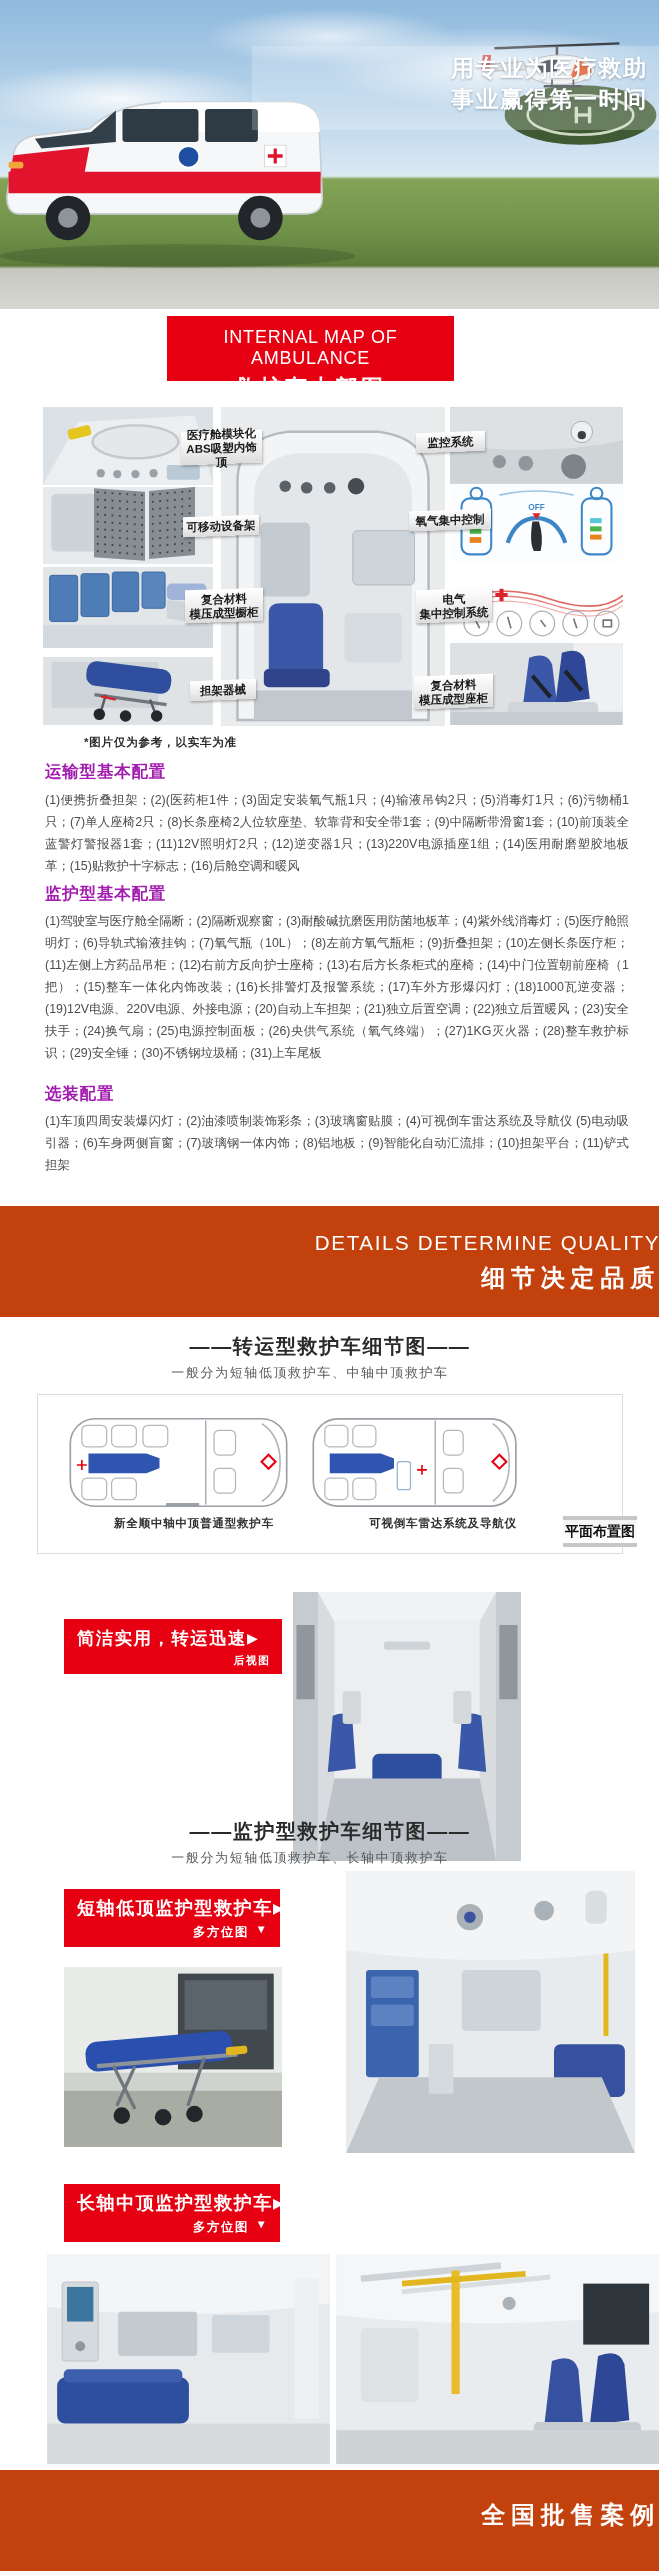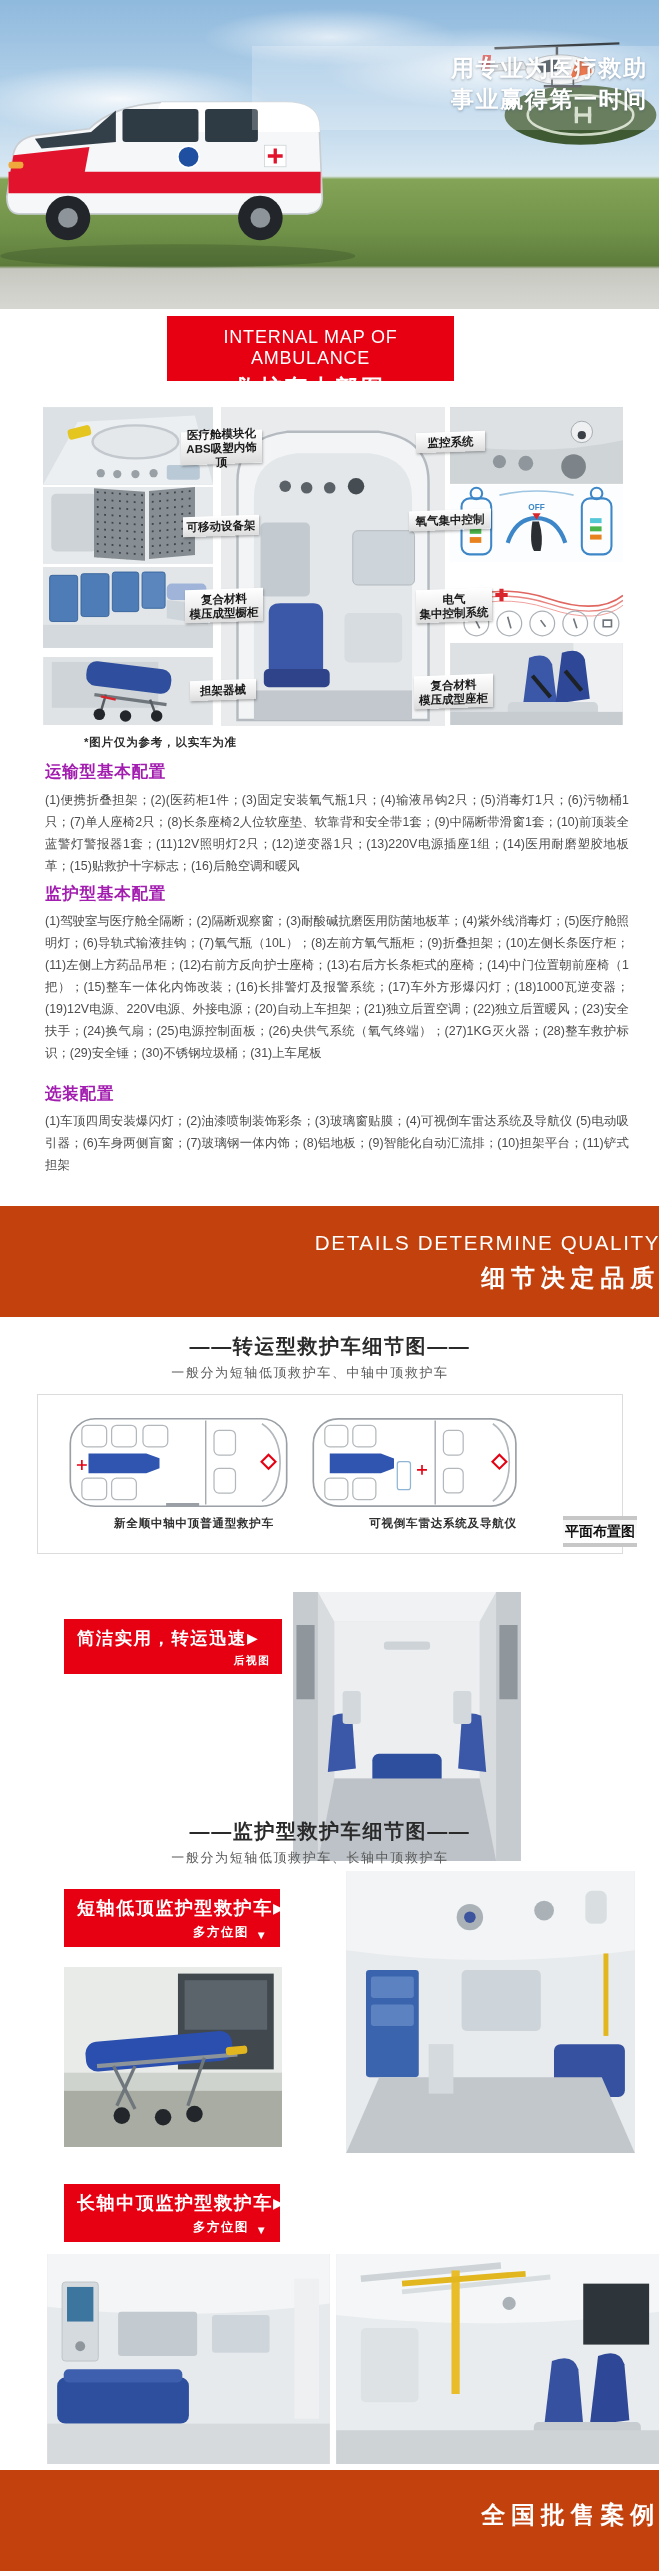--- a/index.html
+++ b/index.html
@@ -69,21 +69,21 @@
     letter-spacing:0.8px; text-align:center; }
   #plan-badge { position:absolute; left:563px; top:1516px; width:74px; padding:2.5px 0;
     text-align:center; font-size:14px; font-weight:bold; color:#111;
     border-top:4.1px solid #c7c7c7; border-bottom:4.1px solid #c7c7c7;
     background:linear-gradient(180deg,#f4f4f4,#ffffff); z-index:6; }
 
   
   .ribbon { position:absolute; background:#e60012; color:#fff; padding:7.4px 11.5px 5.8px 13px; z-index:5; }
   .ribbon .t { font-size:17.3px; font-weight:bold; letter-spacing:1.6px;
     display:flex; align-items:center; white-space:nowrap; }
-  .ribbon .tag { display:flex; justify-content:flex-end; align-items:flex-end; gap:6.6px;
+  .ribbon .tag { display:flex; justify-content:flex-end; align-items:flex-start; gap:6.6px;
     font-size:10.7px; font-weight:bold; letter-spacing:1.6px; margin-top:4.1px; }
   .tri { font-size:14px; line-height:1; }
   .tri-sm { font-size:11.5px; line-height:1; }
 </style>
 </head>
 <body>
 
 <div id="page">
 
   <div id="hero">

